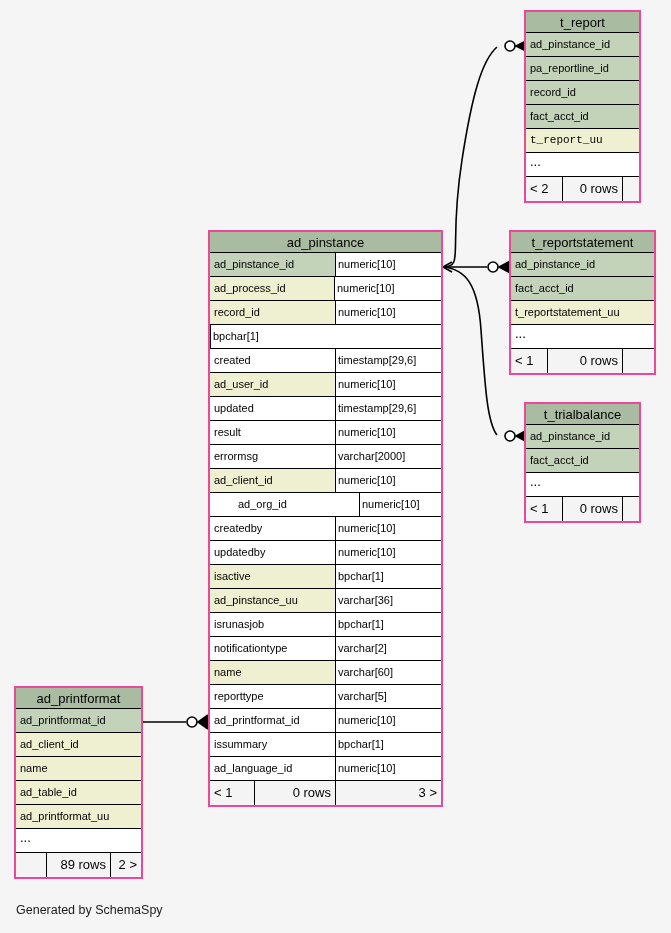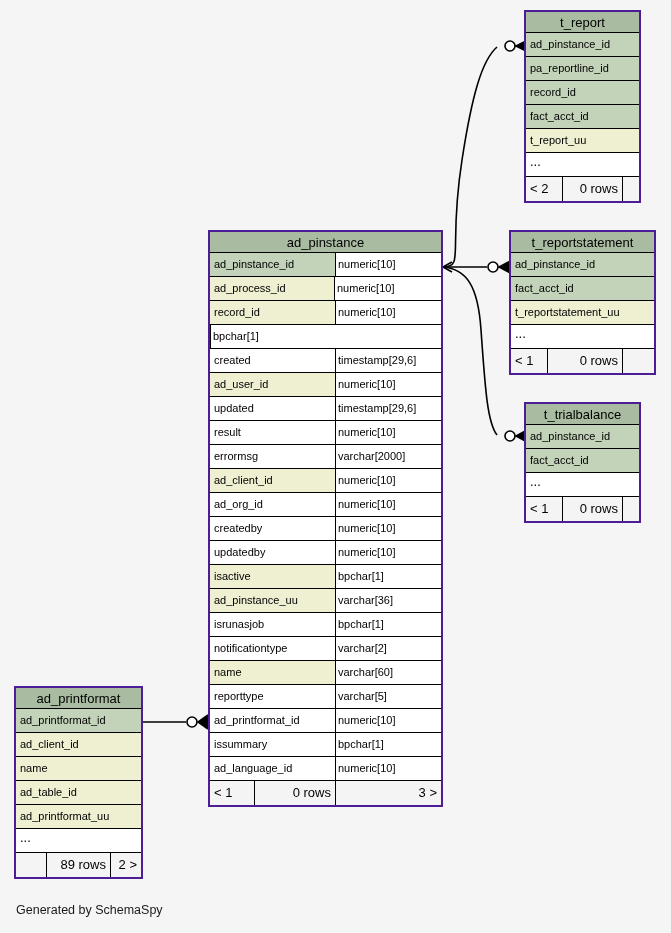--- a/index.html
+++ b/index.html
@@ -22,21 +22,21 @@
   }
   svg.edges {
     position: absolute;
     left: 0; top: 0;
     width: 671px;
     height: 933px;
     pointer-events: none;
   }
   .table-box {
     position: absolute;
-    border: 2px solid #4c1d95;
+    border: 2px solid #ec4899;
     background: #ffffff;
     box-sizing: border-box;
   }
   .tbl-header {
     background: #a9bca1;
     border-bottom: 1px solid #000;
     text-align: center;
     font-size: 13px;
     color: #000;
     line-height: 21px;
@@ -167,21 +167,21 @@
     <div class="tbl-row">
       <div class="cell-name pk" style="flex:1 1 auto;">pa_reportline_id</div>
     </div>
     <div class="tbl-row">
       <div class="cell-name pk" style="flex:1 1 auto;">record_id</div>
     </div>
     <div class="tbl-row">
       <div class="cell-name pk" style="flex:1 1 auto;">fact_acct_id</div>
     </div>
     <div class="tbl-row">
-      <div class="cell-name idx" style="flex:1 1 auto;">t_report_uu</div>
+      <div class="cell-name idx" style="flex:1 1 auto;font-family:Liberation Mono, monospace;">t_report_uu</div>
     </div>
     <div class="ellipsis-row">...</div>
     <div class="footer-row">
       <div class="footer-cell fc-left" style="width:36px;">&lt; 2</div>
       <div class="footer-cell fc-mid" style="width:60px;">0 rows</div>
       <div class="footer-cell fc-right" style="flex:1 1 auto;"></div>
     </div>
   </div>
 
   <div class="table-box" style="left:509px; top:230px; width:147px;">
@@ -283,21 +283,21 @@
     </div>
     <div class="tbl-row">
       <div class="cell-name plain" style="width:125px;">errormsg</div>
       <div class="cell-type">varchar[2000]</div>
     </div>
     <div class="tbl-row">
       <div class="cell-name idx" style="width:125px;">ad_client_id</div>
       <div class="cell-type">numeric[10]</div>
     </div>
     <div class="tbl-row">
-      <div class="cell-name plain" style="width:125px;">ad_org_id</div>
+      <div class="cell-name plain" style="width:125px;margin-left:24px;">ad_org_id</div>
       <div class="cell-type">numeric[10]</div>
     </div>
     <div class="tbl-row">
       <div class="cell-name plain" style="width:125px;">createdby</div>
       <div class="cell-type">numeric[10]</div>
     </div>
     <div class="tbl-row">
       <div class="cell-name plain" style="width:125px;">updatedby</div>
       <div class="cell-type">numeric[10]</div>
     </div>

